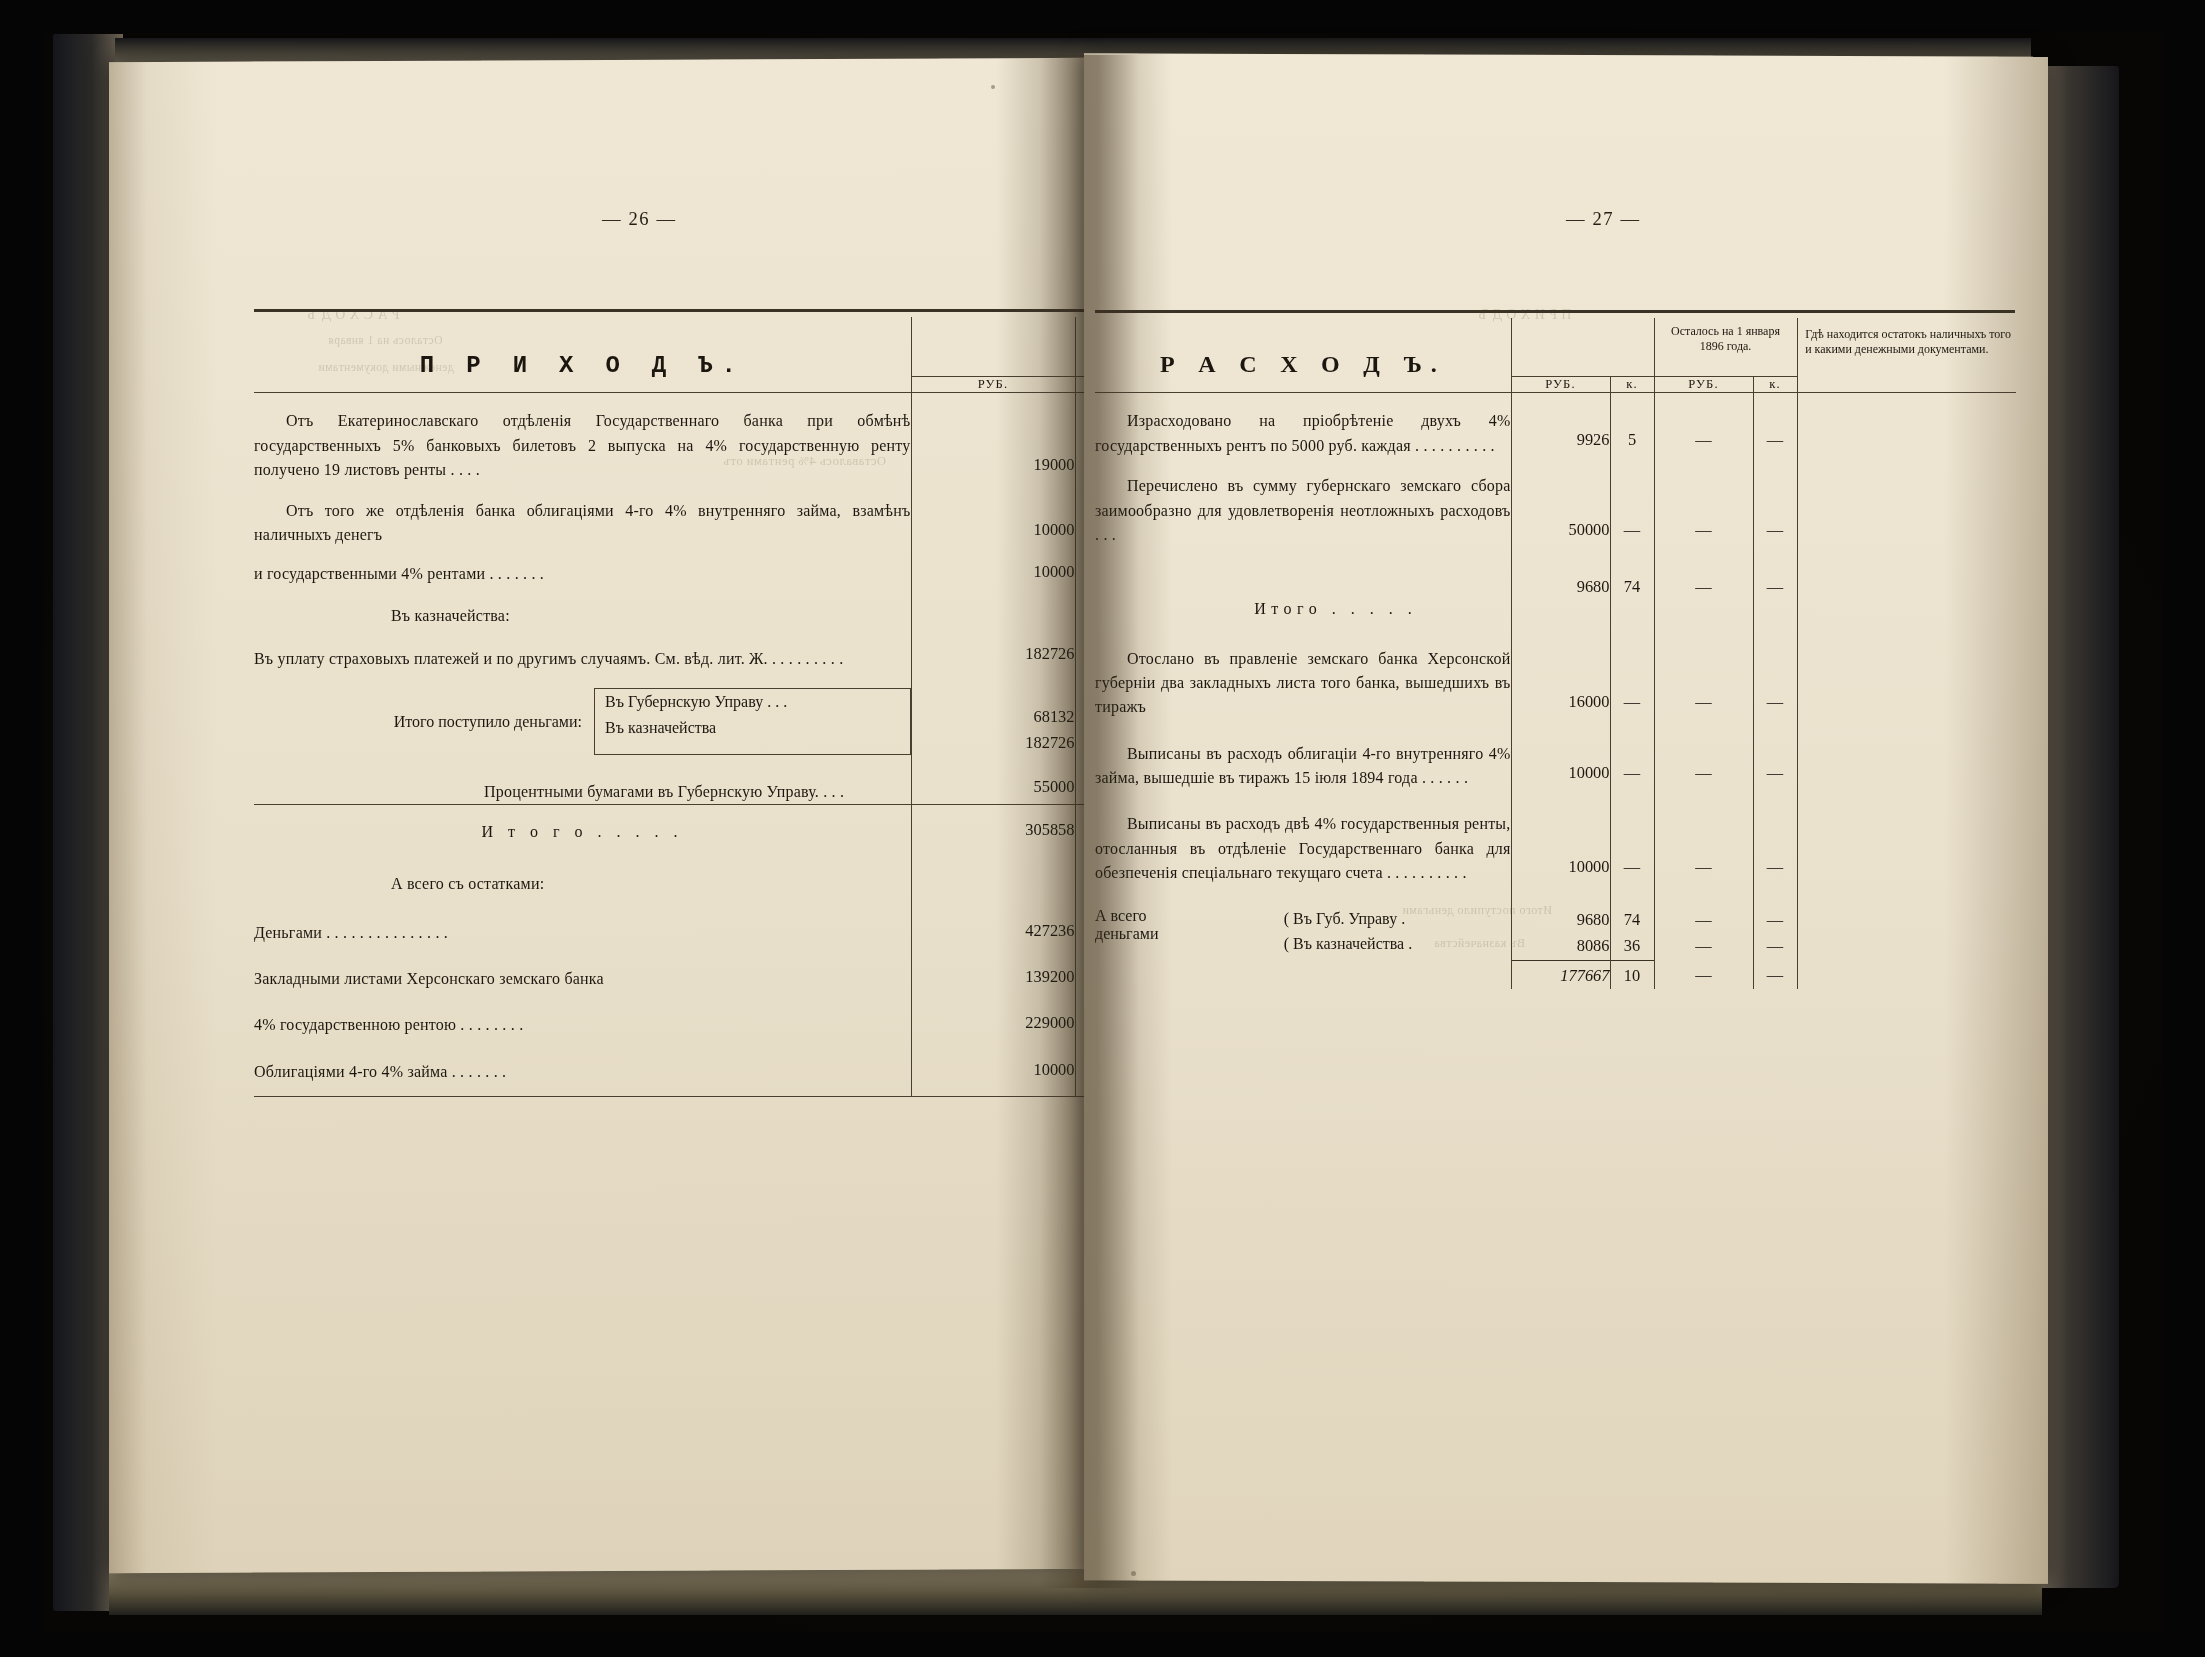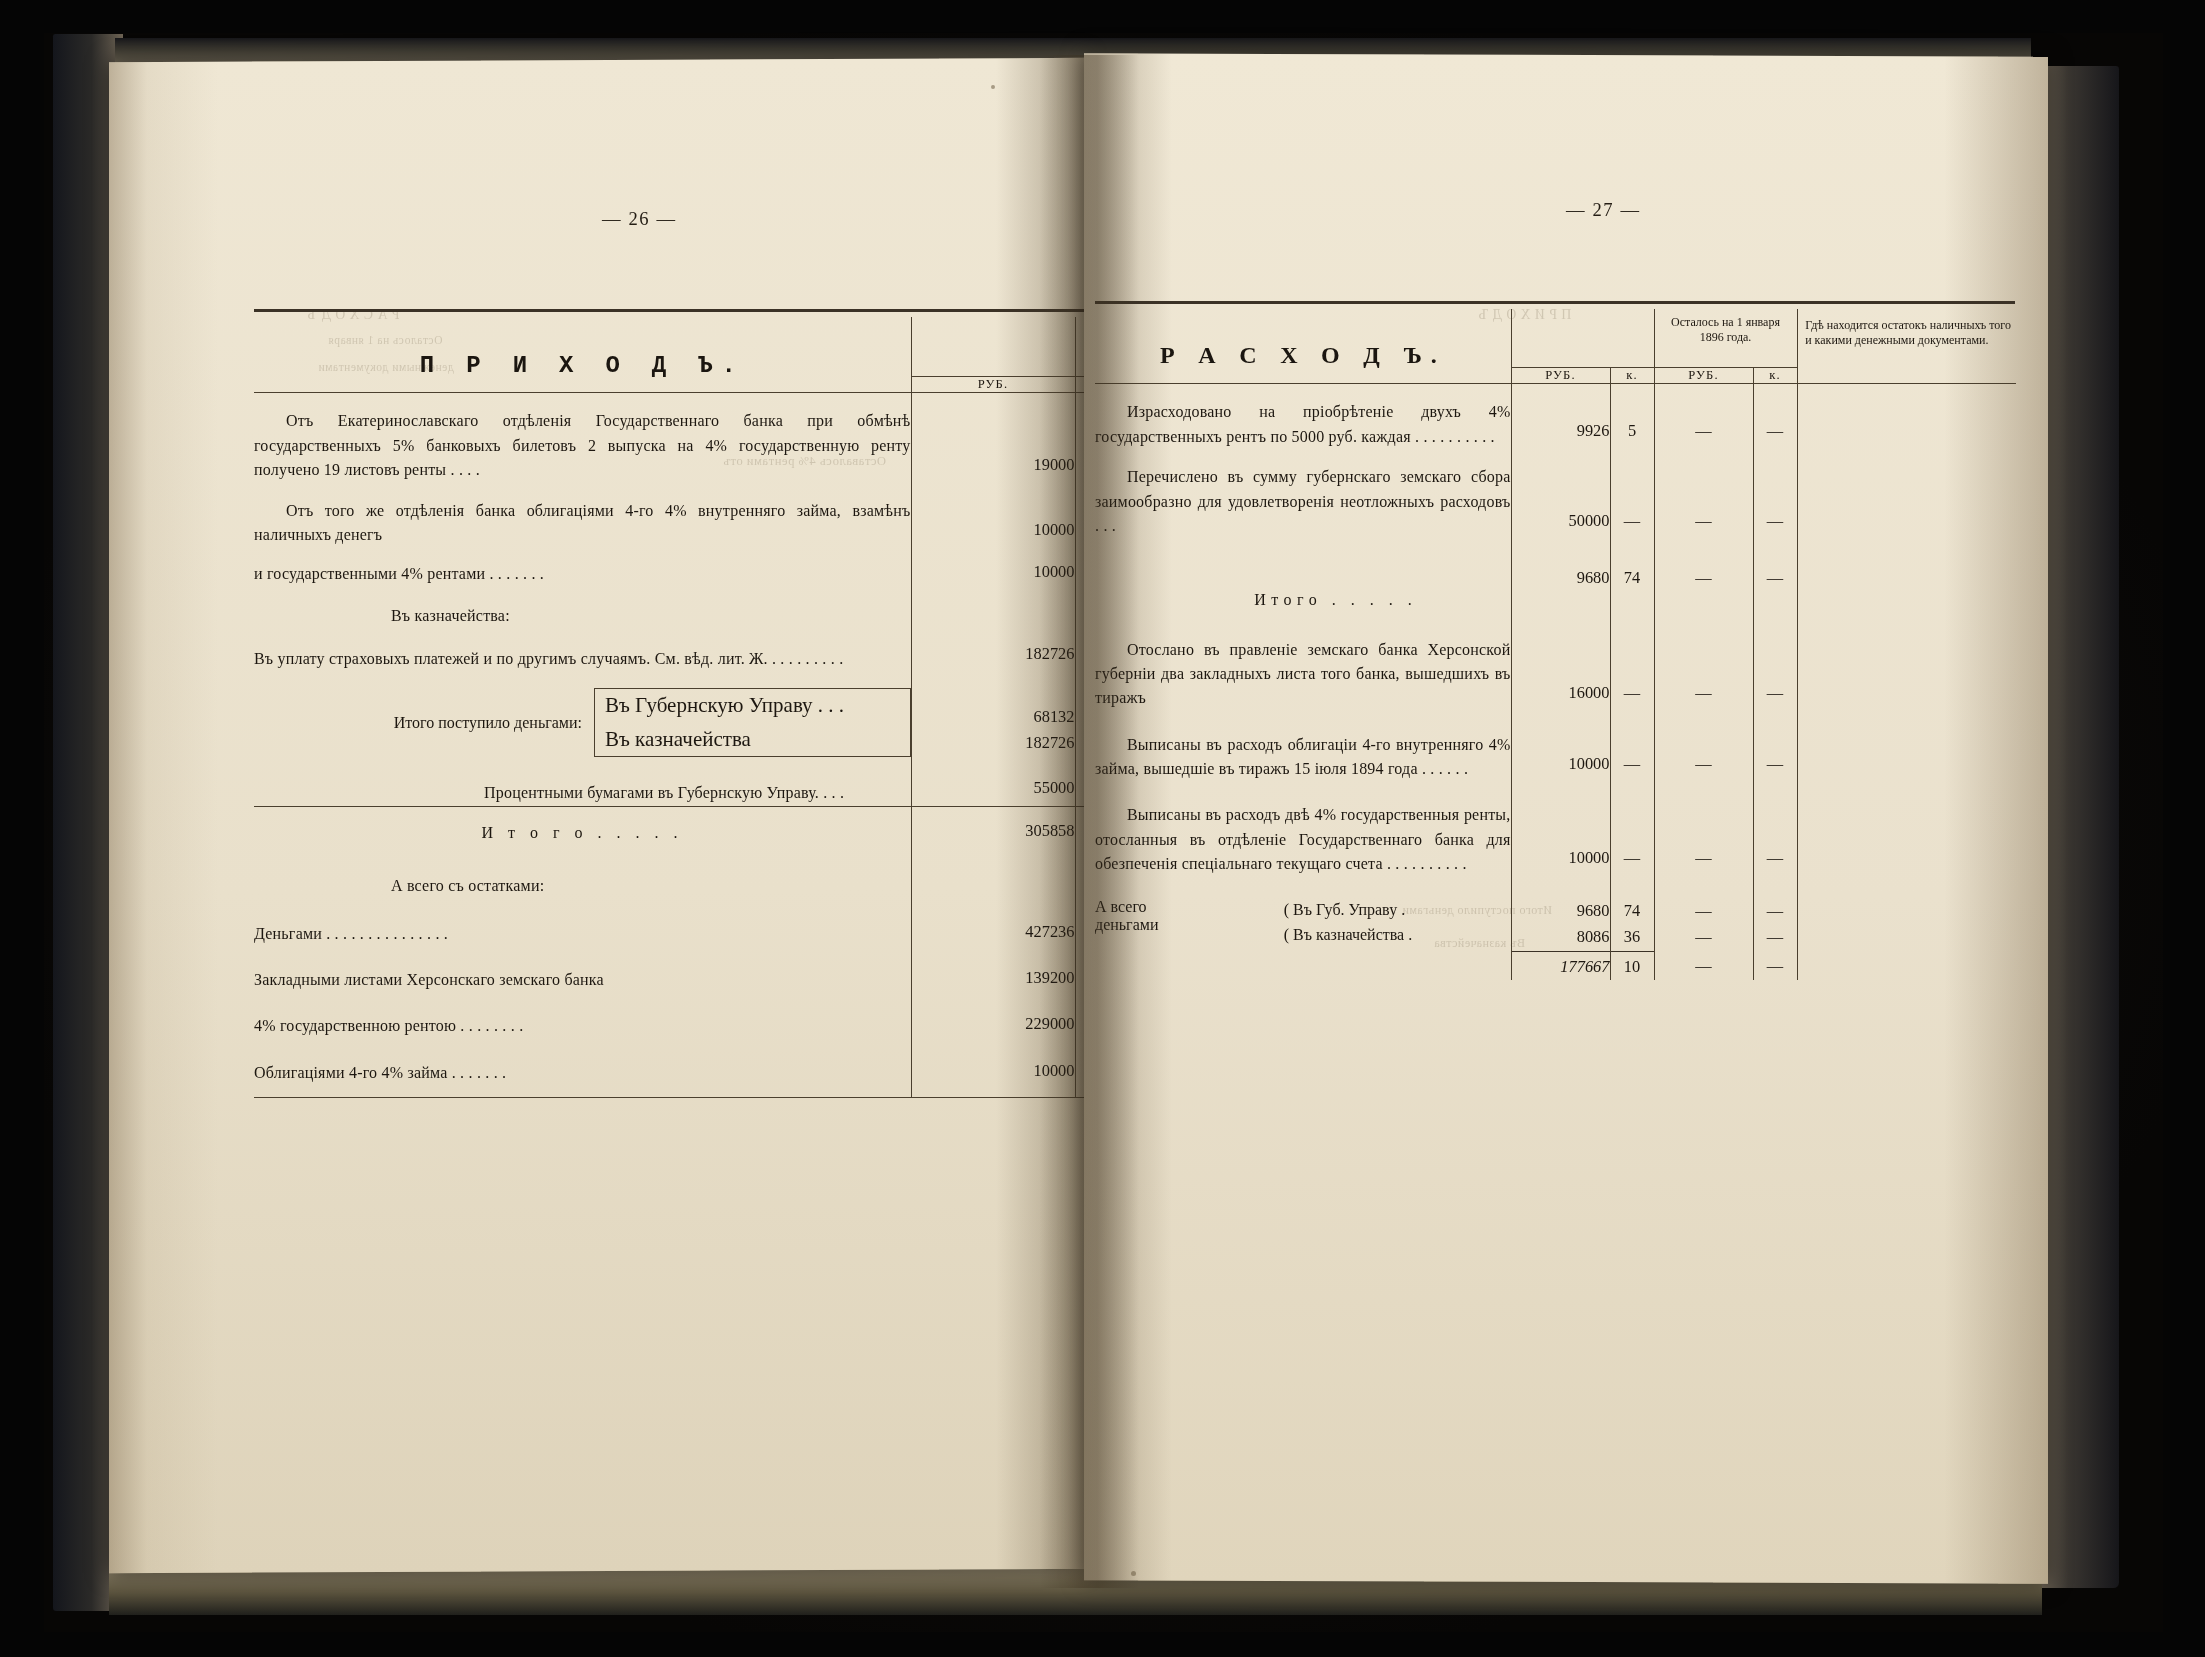--- a/index.html
+++ b/index.html
@@ -283,21 +283,21 @@
           <td class="num noline-b noline-t" style="vertical-align:bottom; padding-bottom:7.7px;">182726</td>
           <td class="num-c noline-b noline-t noline-r" style="vertical-align:bottom; padding-bottom:7.7px;">24</td>
         </tr>
 
         <tr>
           <td class="noline-l noline-t noline-b" style="padding:16.4px 0 0 0;">
             <table style="width:100%; border-collapse:collapse;">
               <tbody>
                   <tr>
                 <td style="border:none; width:328px; text-align:right; padding-right:12px; font-size:16px; vertical-align:middle;">Итого поступило деньгами:</td>
-                <td style="border-left:0.5px solid #4a3f2e; padding:0 0 0 10px; font-size:21px; line-height:1.6;">
+                <td style="border-left:0.5px solid #4a3f2e; padding:0 0 14px 10px; font-size:16px; line-height:1.6;">
                   <div>Въ Губернскую Управу . . .</div>
                   <div>Въ казначейства</div>
                 </td>
               </tr>
             </tbody>
               </table>
           </td>
           <td class="num noline-t noline-b" style="padding-top:32px; line-height:1.6;">
             <div>68132</div>
             <div>182726</div>
@@ -366,21 +366,21 @@
       </tbody>
     </table>
   </div>
 
   <div class="leaf leaf-right"></div>
 
   <div class="ghost" style="left:1478px; top:307px;">П Р И Х О Д Ъ</div>
   <div class="ghost" style="left:1402px; top:903px; font-size:12px;">Итого поступило деньгами</div>
   <div class="ghost" style="left:1434px; top:936px; font-size:12px;">Въ казначейства</div>
 
-  <div class="page" style="left:1084px; top:46px; width:964px; height:1527px;">
+  <div class="page" style="left:1084px; top:55px; width:964px; height:1527px;">
 
     <div class="folio" style="left:482px; top:153px;">— 27 —</div>
 
     <div class="rule-top" style="left:11px; top:255px; width:920px;"></div>
 
     <table class="ledger" style="position:absolute; left:11px; top:263px; width:920px;">
       <colgroup>
         <col style="width:416px">
         <col style="width:99px">
         <col style="width:44px">

